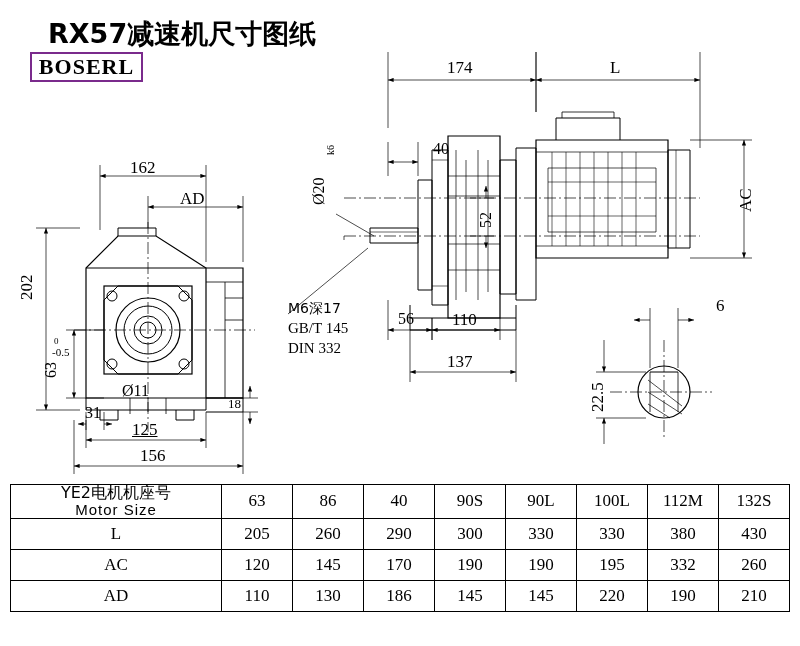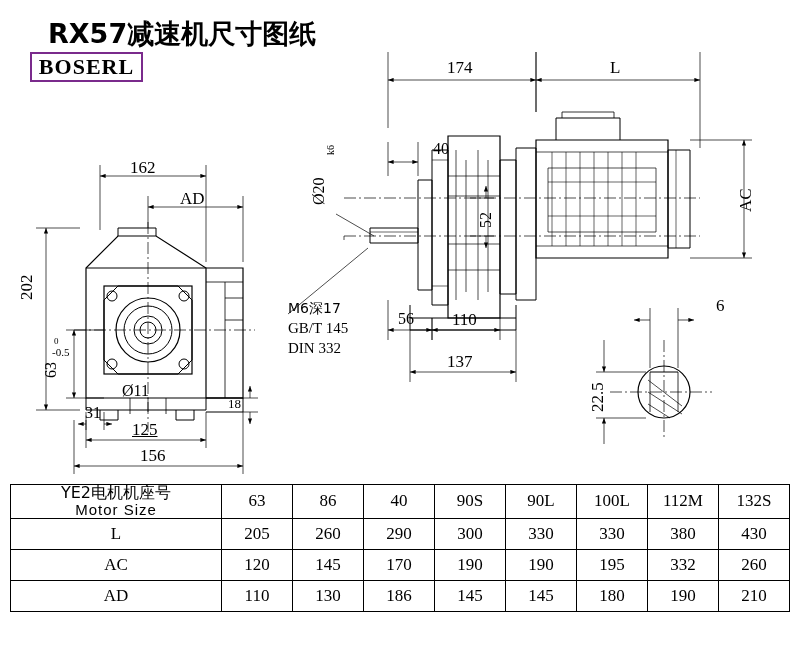--- a/index.html
+++ b/index.html
@@ -386,20 +386,20 @@
         <td>332</td>
         <td>260</td>
       </tr>
       <tr>
         <td class="label-cell row-label">AD</td>
         <td>110</td>
         <td>130</td>
         <td>186</td>
         <td>145</td>
         <td>145</td>
-        <td>180</td>
+        <td>220</td>
         <td>190</td>
         <td>210</td>
       </tr>
     </tbody>
   </table>
 
 </div>
 
 </body></html>

